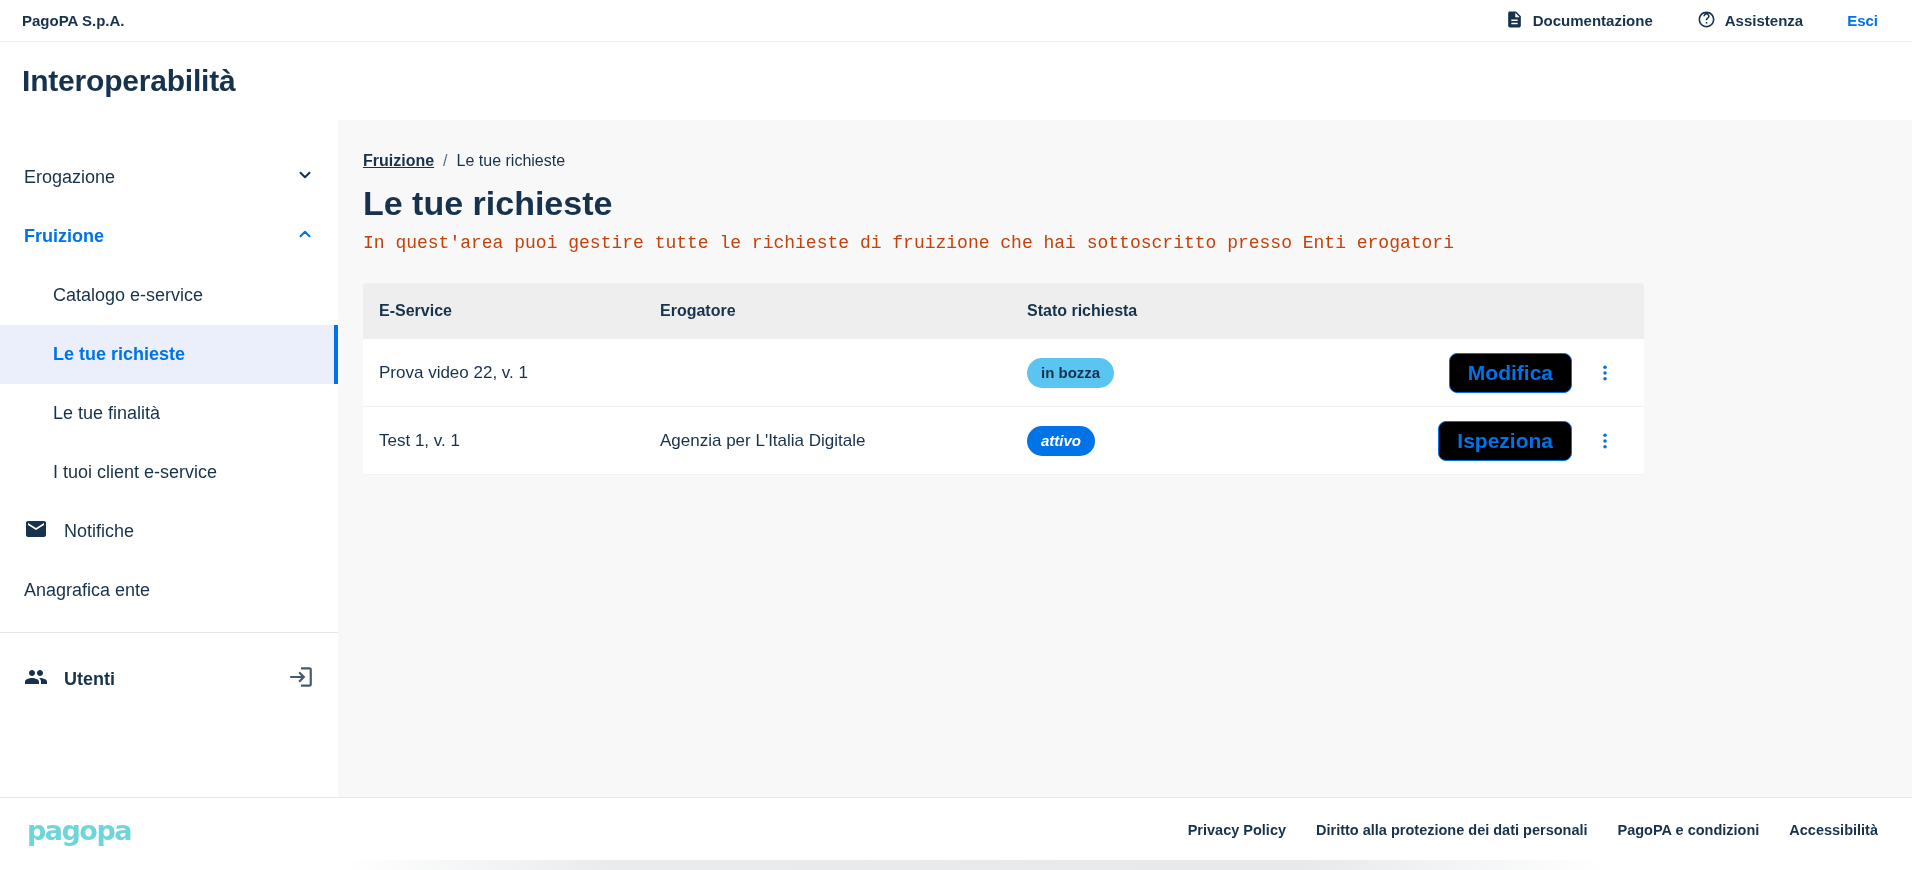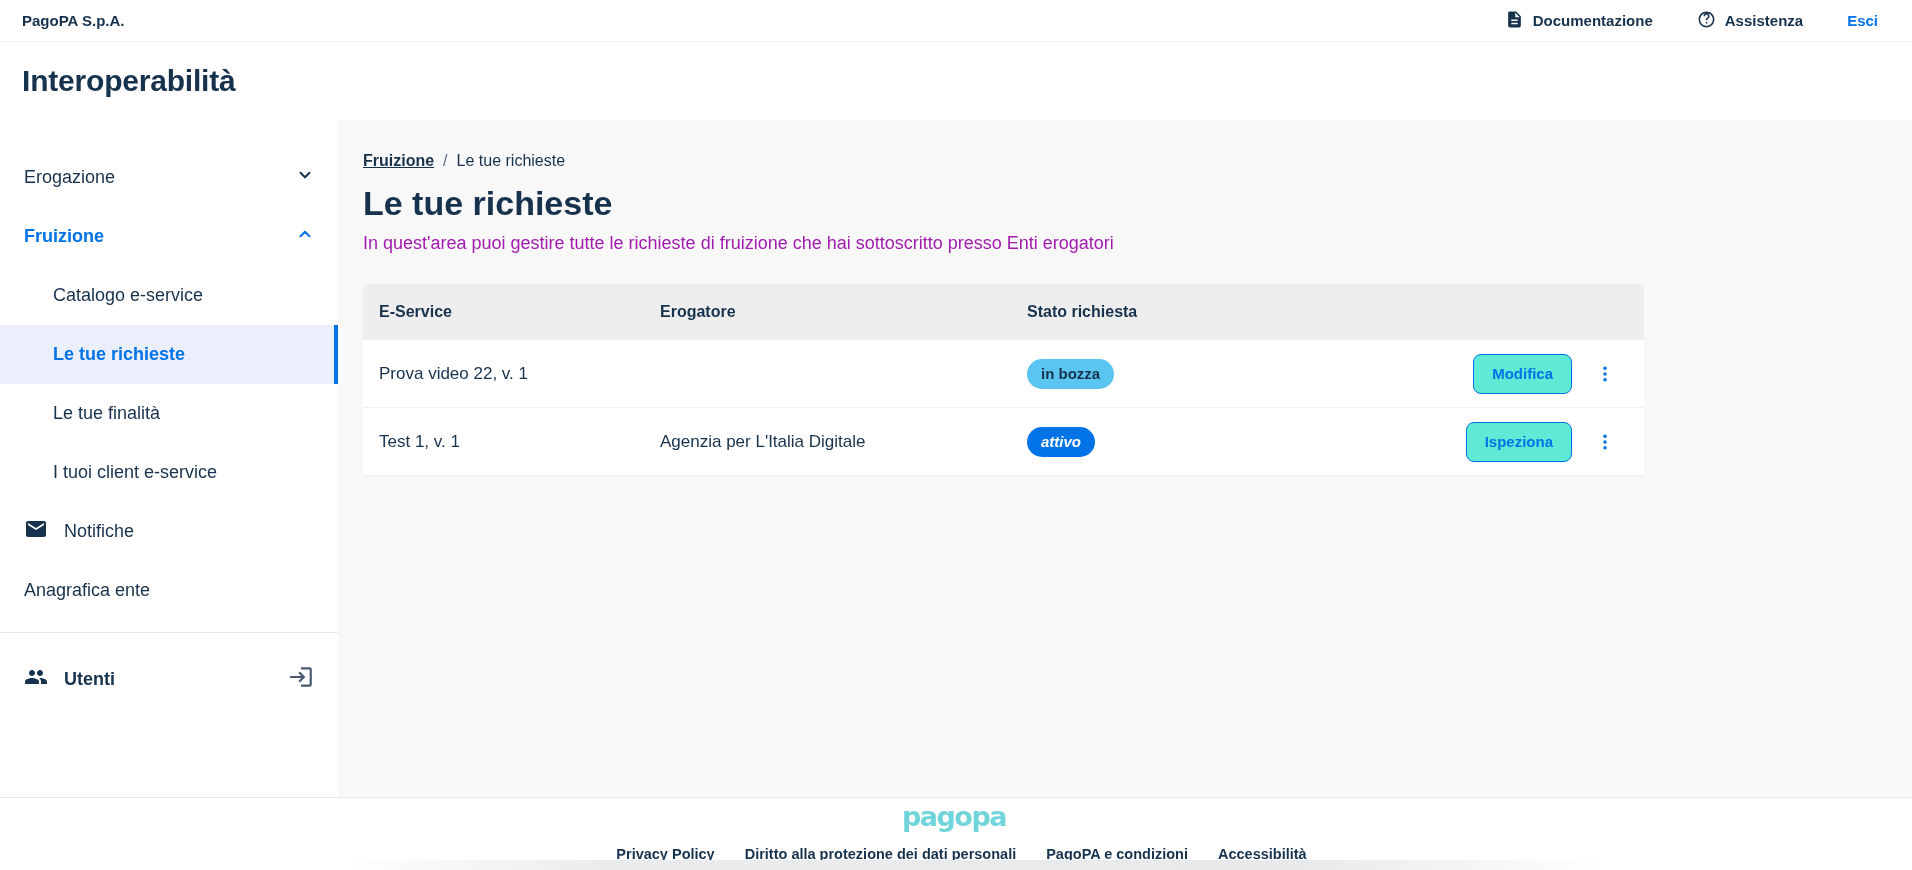--- a/index.html
+++ b/index.html
@@ -45,52 +45,52 @@
   }
   .utenti-left { display: flex; align-items: center; gap: 16px; font-size: 18px; font-weight: 700; color: #17324D; }
   .utenti-left svg { width: 24px; height: 24px; fill: #17324D; }
   .logout-icon svg { width: 26px; height: 26px; fill: #475A6D; }
   
   .main { flex: 1; background: #F8F8F8; padding: 32px 0 0 25px; }
   .breadcrumb { font-size: 16px; color: #17324D; display: flex; align-items: center; gap: 9px; }
   .crumb-parent { font-weight: 700; text-decoration: underline; cursor: pointer; }
   .crumb-sep { color: #5C6F82; }
   .page-title { font-size: 34px; font-weight: 700; color: #17324D; margin: 14px 0 10px 0; }
-  .page-subtitle { font-size: 18px; font-weight: 400; color: #a21caf; }
+  .page-subtitle { font-size: 18px; font-weight: 400; color: #c2410c; font-family: Liberation Mono, monospace; }
   .table-card { margin-top: 30px; width: 1281px; }
   .thead {
     display: grid; grid-template-columns: 281px 367px 330px 1fr;
     background: #EEEEEE; height: 56px; align-items: center; padding-left: 16px;
     border-radius: 4px 4px 0 0;
     font-size: 16px; font-weight: 700; color: #17324D;
   }
   .trow {
     display: grid; grid-template-columns: 281px 367px 330px 1fr;
     background: #fff; height: 68px; align-items: center; padding-left: 16px;
     font-size: 17px; color: #17324D; border-bottom: 1px solid #F1F1F1;
   }
   .badge {
     display: inline-flex; align-items: center; height: 30px; padding: 0 14px;
     border-radius: 16px; font-size: 15px; font-weight: 600; width: max-content;
   }
   .badge-draft { background: #5BC5F2; color: #17324D; }
   .badge-active { background: #0073E6; color: #fff; font-style: italic; }
   .actions { display: flex; align-items: center; justify-content: flex-end; gap: 20px; padding-right: 26px; }
   .btn-outline {
-    height: 40px; padding: 0 18px; background: #5eead4; border: 1.5px solid #0073E6;
-    border-radius: 8px; color: #0073E6; font-size: 15px; font-weight: 700;
+    height: 40px; padding: 0 18px; background: #000000; border: 1.5px solid #0073E6;
+    border-radius: 8px; color: #0073E6; font-size: 21px; font-weight: 700;
     font-family: "Liberation Sans", sans-serif; cursor: pointer;
   }
   .kebab { width: 26px; height: 26px; border: none; background: transparent; cursor: pointer; padding: 0; display: flex; align-items: center; justify-content: center; }
   .kebab svg { width: 20px; height: 20px; fill: #0073E6; }
   
   .footer {
     height: 73px; background: #fff; border-top: 1px solid #E6E9EC;
     display: flex; align-items: center; justify-content: space-between;
-    padding: 0 34px 8px 45px; position: relative; flex-direction: column;
+    padding: 0 34px 8px 27px; position: relative;
   }
   .footer-links { display: flex; align-items: center; gap: 30px; }
   .footer-link { font-size: 14.5px; font-weight: 700; color: #17324D; cursor: pointer; }
   .logo svg { display: block; }
   .bottom-shadow {
     position: absolute; left: 0; right: 0; bottom: 0; height: 10px; pointer-events: none;
     background: linear-gradient(to right, #ffffff 0%, #ffffff 18%, #E9EBED 32%, #E7E9EB 68%, #ffffff 84%, #ffffff 100%);
   }
 </style>
 </head>

